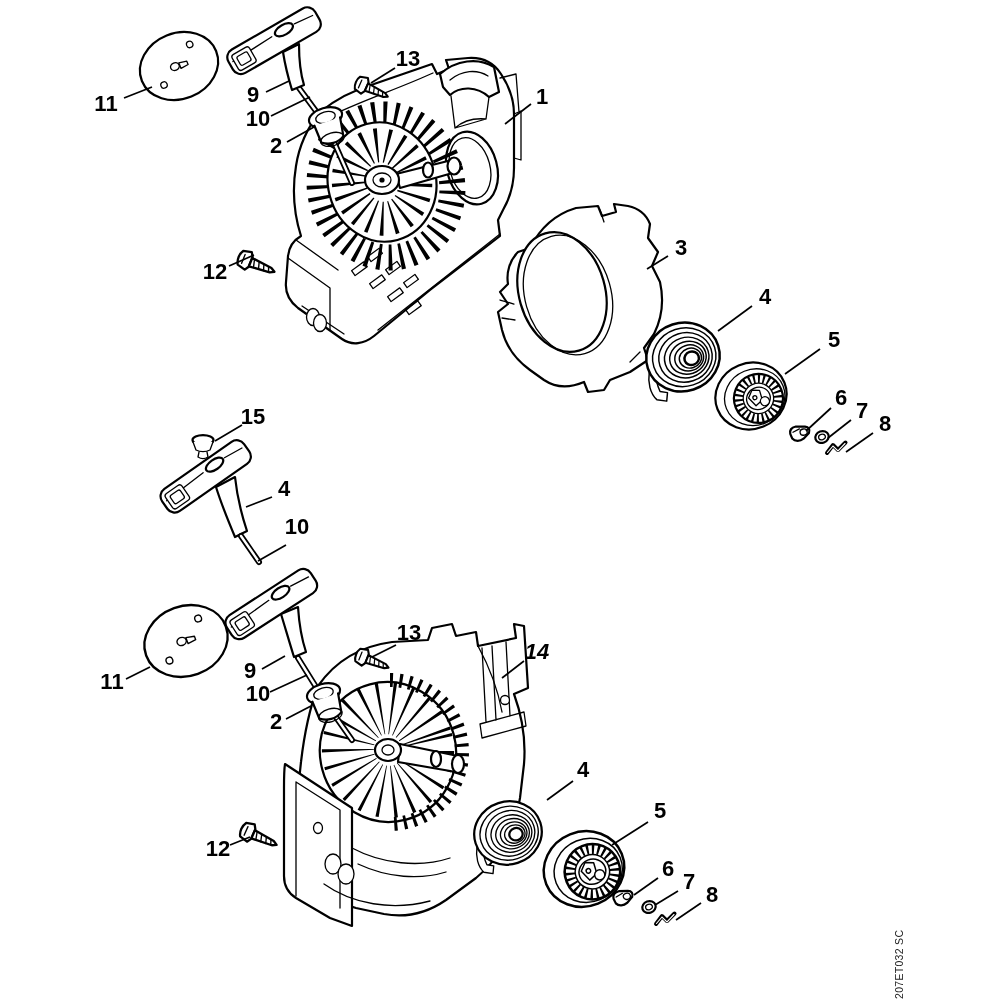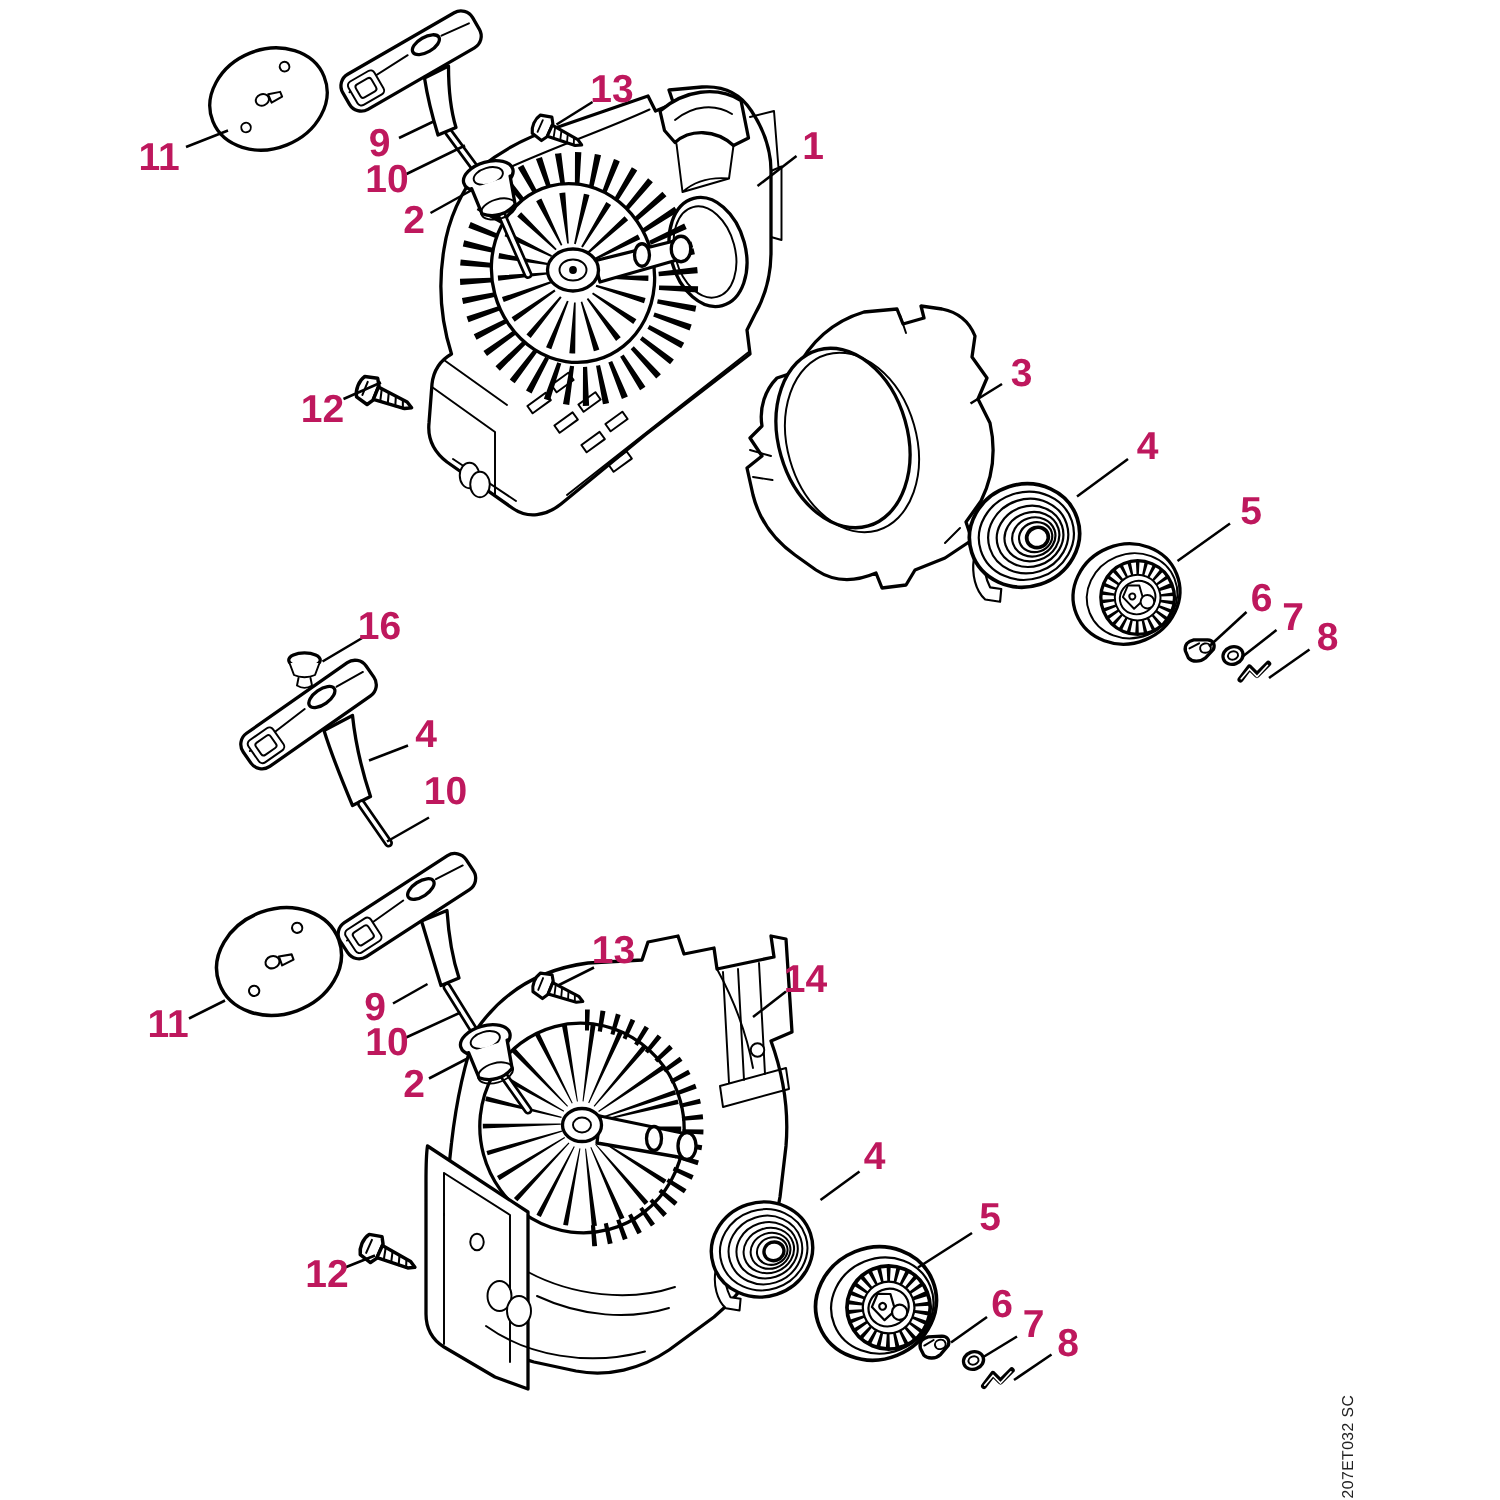--- a/index.html
+++ b/index.html
@@ -1,20 +1,20 @@
 <!DOCTYPE html>
 <html><head>
 <meta charset="utf-8">
 <style>
   html,body{margin:0;padding:0;background:#fff;}
   .stage{position:relative;width:1000px;height:1000px;background:#ffffff;overflow:hidden;
          font-family:"Liberation Sans",sans-serif;}
   .stage svg{position:absolute;left:0;top:0;}
   .callout{position:absolute;transform:translate(-50%,-50%);font-weight:bold;
-           font-size:26px;color:#be185d;line-height:1;white-space:nowrap;}
+           font-size:22px;color:#000000;line-height:1;white-space:nowrap;}
   .code-vert{position:absolute;left:893px;top:999px;transform:rotate(-90deg);
              transform-origin:0 0;font-size:10.5px;color:#222;letter-spacing:0.3px;white-space:nowrap;}
   
   .ln{stroke:#000;stroke-width:2.2;fill:none;stroke-linecap:round;stroke-linejoin:round;}
   .fw{fill:#fff;}
   .th{stroke-width:1.3;}
   .ld{stroke:#000;stroke-width:1.7;}
 </style>
 </head>
 <body>
@@ -276,29 +276,29 @@
 <div class="callout" style="left:276px;top:146px;">2</div>
 <div class="callout" style="left:408px;top:59px;">13</div>
 <div class="callout" style="left:542px;top:97px;">1</div>
 <div class="callout" style="left:215px;top:272px;">12</div>
 <div class="callout" style="left:681px;top:248px;">3</div>
 <div class="callout" style="left:765px;top:297px;">4</div>
 <div class="callout" style="left:834px;top:340px;">5</div>
 <div class="callout" style="left:841px;top:398px;">6</div>
 <div class="callout" style="left:862px;top:411px;">7</div>
 <div class="callout" style="left:885px;top:424px;">8</div>
-<div class="callout" style="left:253px;top:417px;">16</div>
+<div class="callout" style="left:253px;top:417px;">15</div>
 <div class="callout" style="left:284px;top:489px;">4</div>
 <div class="callout" style="left:297px;top:527px;">10</div>
 <div class="callout" style="left:112px;top:682px;">11</div>
 <div class="callout" style="left:250px;top:671px;">9</div>
 <div class="callout" style="left:258px;top:694px;">10</div>
 <div class="callout" style="left:276px;top:722px;">2</div>
 <div class="callout" style="left:409px;top:633px;">13</div>
-<div class="callout" style="left:537px;top:652px;">14</div>
+<div class="callout" style="left:537px;top:652px;font-style:italic;">14</div>
 <div class="callout" style="left:218px;top:849px;">12</div>
 <div class="callout" style="left:583px;top:770px;">4</div>
 <div class="callout" style="left:660px;top:811px;">5</div>
 <div class="callout" style="left:668px;top:869px;">6</div>
 <div class="callout" style="left:689px;top:882px;">7</div>
 <div class="callout" style="left:712px;top:895px;">8</div>
 
 <div class="code-vert">207ET032 SC</div>
 
 </div>

